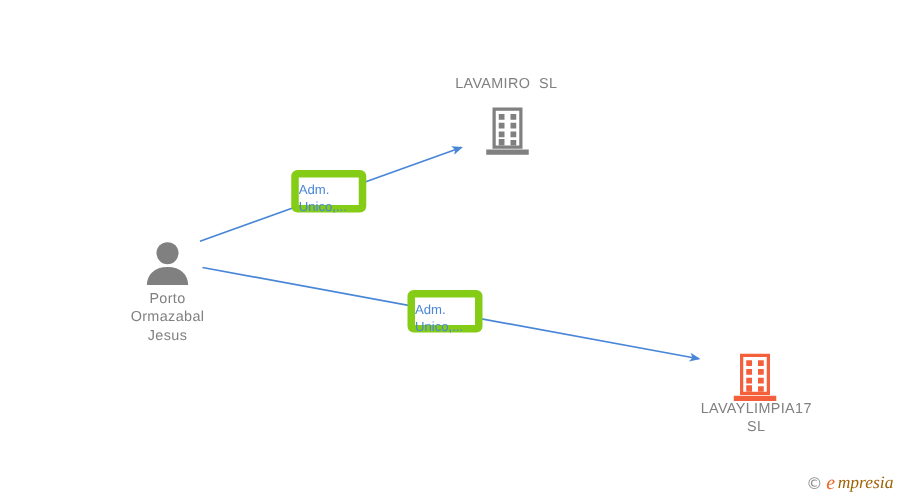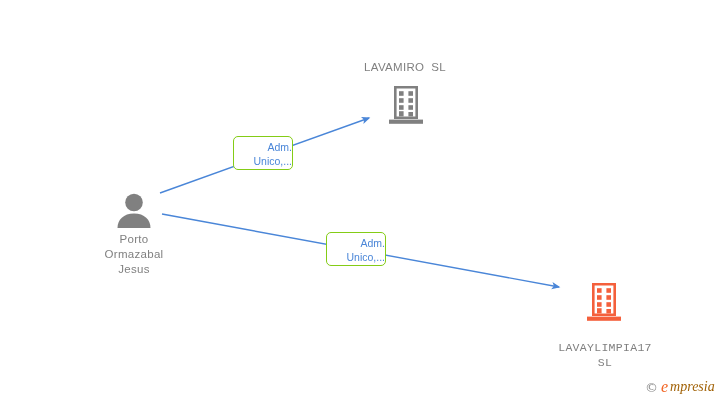--- a/index.html
+++ b/index.html
@@ -22,28 +22,28 @@
   
   #person-node{left:100px;top:192px;width:68px;height:36px;}
   #person-label{left:78px;top:232px;width:112px;}
 
   
   #lavamiro-node{left:387px;top:85px;width:38px;height:40px;}
   #lavamiro-label{left:340px;top:60px;width:130px;}
 
   
   #lavaylimpia-node{left:585px;top:282px;width:38px;height:40px;}
-  #lavaylimpia-label{left:540px;top:340px;width:130px;font-family:Liberation Mono, monospace;}
+  #lavaylimpia-label{left:540px;top:320px;width:130px;}
 
   
   .edge-label{
     position:absolute;box-sizing:border-box;
-    border:1px solid #84cc16;border-radius:5px;background:#ffffff;
+    border:6px solid #84cc16;border-radius:5px;background:#ffffff;
     color:#4a86d8;font-size:10.5px;line-height:14px;
-    text-align:right;padding-top:3px;
+    text-align:left;padding-top:3px;
   }
   #edge-label-1{left:233px;top:136px;width:60px;height:34px;}
   #edge-label-2{left:326px;top:232px;width:60px;height:34px;}
   .edge-label span{display:block;white-space:pre;}
 
   
   #watermark{
     position:absolute;left:645px;top:378px;height:18px;
     display:flex;align-items:center;gap:3px;
   }

